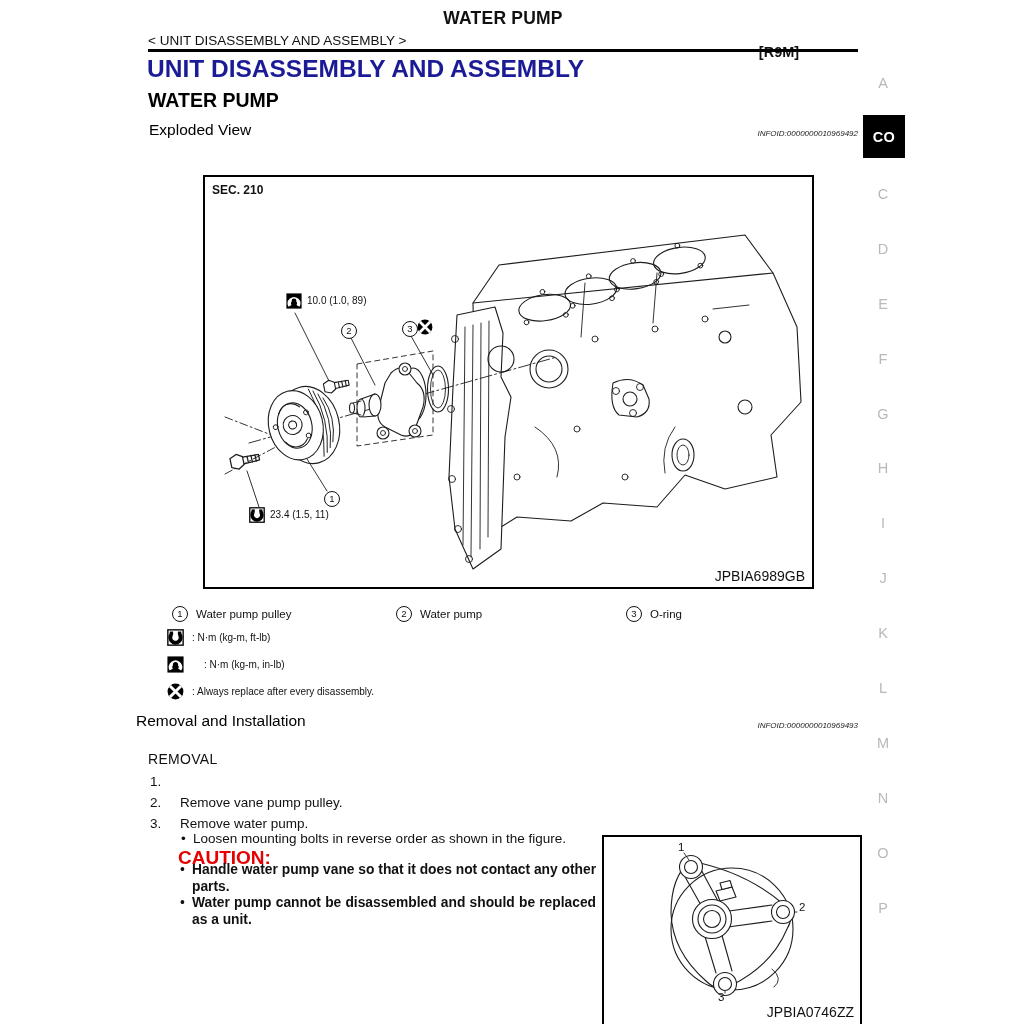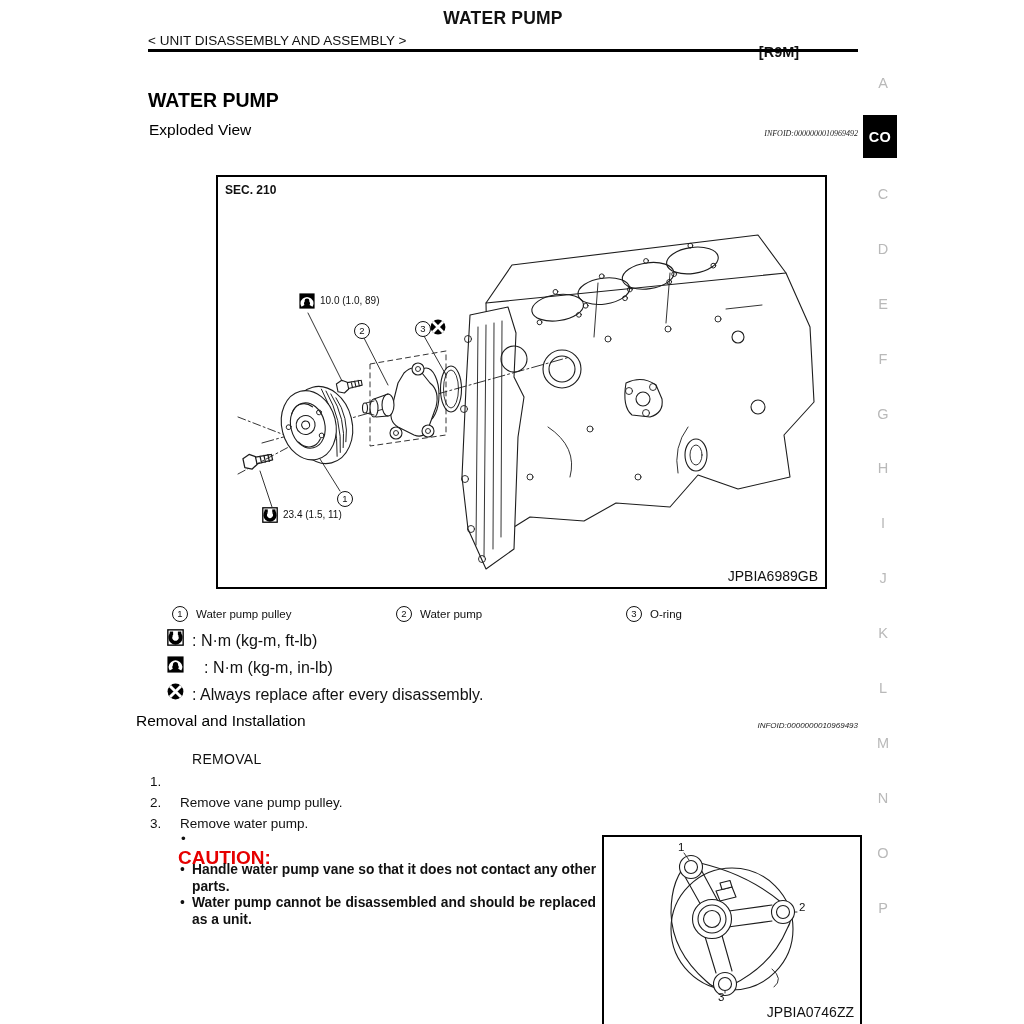--- a/index.html
+++ b/index.html
@@ -12,70 +12,71 @@
   .breadcrumb{top:33px;left:148px;font-size:13.5px;}
   .model-code{top:44px;left:700px;width:158px;text-align:center;font-size:14.5px;font-weight:700;}
   .head-rule{top:49px;left:148px;width:710px;height:3px;background:#000;}
   .h1{top:55px;left:147px;font-size:24.5px;font-weight:700;color:#1b1b96;}
   .h2{top:89px;left:148px;font-size:19.5px;font-weight:700;color:#000;}
   .sec-head{font-size:15.5px;color:#000;}
   .infoid{font-style:italic;font-size:8px;color:#222;width:258px;text-align:right;left:600px;}
 
   
   .figbox{border:2px solid #000;background:#fff;}
-  .fig1{left:203px;top:175px;width:607px;height:410px;margin-left:13px;}
+  .fig1{left:203px;top:175px;width:607px;height:410px;}
   .fig2{left:602px;top:835px;width:256px;height:187px;}
   .seclabel{left:7px;top:6px;font-size:12px;font-weight:700;}
   .figid{font-size:14px;color:#111;}
   .torqtext{font-size:10px;}
   .partnum{font-size:11.5px;}
 
   .callout{width:14px;height:14px;border:1.2px solid #111;border-radius:50%;background:#fff;
            display:flex;align-items:center;justify-content:center;font-size:9.5px;line-height:1;}
   .legend-item{display:flex;align-items:center;gap:8px;}
   .legend-label{font-size:11.5px;}
-  .legend-text{font-size:16px;}
+  .legend-text{font-size:10px;}
   .icon16{width:16px;height:16px;display:block;}
   .icon17{width:17px;height:17px;display:block;}
 
   
   .removal-sub{font-size:14px;letter-spacing:.3px;}
   .step-num{position:absolute;left:150px;font-size:13.5px;}
   .step-text{position:absolute;left:180px;font-size:13.5px;}
   .em-link{color:#3bb53b;text-decoration:underline;cursor:pointer;}
   .bullet-dot{position:absolute;left:181px;font-size:13.5px;}
   .bullet-text{position:absolute;left:193px;font-size:13.5px;}
   .caution-label{left:178px;color:#e60000;font-weight:700;font-size:19px;}
   .caution-item{position:absolute;left:178px;width:418px;padding-left:14px;box-sizing:border-box;
                 font-weight:700;font-size:13.8px;line-height:16.5px;text-align:justify;}
   .caution-item .cb{position:absolute;left:2px;top:0;font-weight:400;}
 
   
   .side-letter{left:868px;width:30px;text-align:center;font-size:14.5px;color:#b9b9b9;}
-  .co-tab{left:863px;top:115px;width:34px;height:43px;background:#000;color:#fff;font-weight:700;
+  .co-tab{left:863px;top:115px;width:42px;height:43px;background:#000;color:#fff;font-weight:700;
           font-size:14.5px;display:flex;align-items:center;justify-content:center;letter-spacing:.5px;}
 
   svg{display:block;}
   .ln{stroke:#1d1d1d;stroke-width:1.1;fill:none;stroke-linejoin:round;stroke-linecap:round;}
   .wf{stroke:#1d1d1d;stroke-width:1.1;fill:#fff;stroke-linejoin:round;}
   .thin{stroke-width:.9;}
 </style>
 </head>
 <body>
 
 <div class="page">
 
   <div class="abs doc-title">WATER PUMP</div>
   <div class="abs breadcrumb">&lt; UNIT DISASSEMBLY AND ASSEMBLY &gt;</div>
   <div class="abs model-code">[R9M]</div>
   <div class="abs head-rule"></div>
+  <div class="abs h1">UNIT DISASSEMBLY AND ASSEMBLY</div>
   <div class="abs h2">WATER PUMP</div>
 
   <div class="abs sec-head" style="top:121px;left:149px;">Exploded View</div>
-  <div class="abs infoid" style="top:129px;font-family:Liberation Serif, serif;">INFOID:0000000010969492</div>
+  <div class="abs infoid" style="top:129px;">INFOID:0000000010969492</div>
 
   <div class="abs figbox fig1">
     <svg class="abs" style="left:0;top:0;" width="603" height="406" viewBox="0 0 603 406">
 
       <path class="wf" d="M268,126 L294,88 L540,58 L568,96 L592,150 L596,225 L566,258 L572,300 L520,312 L480,298 L452,330 L398,326 L366,344 L312,340 L296,350 L272,322 Z"></path>
       <path class="ln" d="M268,126 L568,96"></path>
       <g transform="rotate(-8 400 100)">
         <ellipse class="ln" cx="336" cy="122" rx="26" ry="13"></ellipse>
         <ellipse class="ln" cx="384" cy="112" rx="26" ry="13"></ellipse>
         <ellipse class="ln" cx="430" cy="103" rx="26" ry="13"></ellipse>
@@ -229,29 +230,30 @@
   <div class="abs legend-text" style="left:204px;top:659px;">: N·m (kg-m, in-lb)</div>
 
   <svg class="abs icon17" style="left:167px;top:683px;" viewBox="0 0 20 20">
     <circle cx="10" cy="10" r="9.3" fill="#000"></circle>
     <path d="M3.5,3.5 L16.5,16.5 M16.5,3.5 L3.5,16.5" stroke="#fff" stroke-width="3.4"></path>
   </svg>
   <div class="abs legend-text" style="left:192px;top:686px;">: Always replace after every disassembly.</div>
 
   <div class="abs sec-head" style="top:712px;left:136px;">Removal and Installation</div>
   <div class="abs infoid" style="top:721px;">INFOID:0000000010969493</div>
-  <div class="abs removal-sub" style="top:751px;left:148px;margin-left:44px;">REMOVAL</div>
+  <div class="abs removal-sub" style="top:751px;left:148px;">REMOVAL</div>
 
   <div class="abs step-num" style="top:774px;">1.</div>
   <div class="abs step-num" style="top:795px;">2.</div>
   <div class="abs step-text" style="top:795px;">Remove vane pump pulley.</div>
   <div class="abs step-num" style="top:816px;">3.</div>
   <div class="abs step-text" style="top:816px;">Remove water pump.</div>
 
   <div class="abs bullet-dot" style="top:831px;">•</div>
+  <div class="abs bullet-text" style="top:831px;">Loosen mounting bolts in reverse order as shown in the figure.</div>
 
   <div class="abs caution-label" style="top:847px;">CAUTION:</div>
 
   <div class="caution-item" style="top:862px;">
     <span class="cb">•</span>
     <span>Handle water pump vane so that it does not contact any other parts.</span>
   </div>
   <div class="caution-item" style="top:895px;">
     <span class="cb">•</span>
     <span>Water pump cannot be disassembled and should be replaced as a unit.</span>

